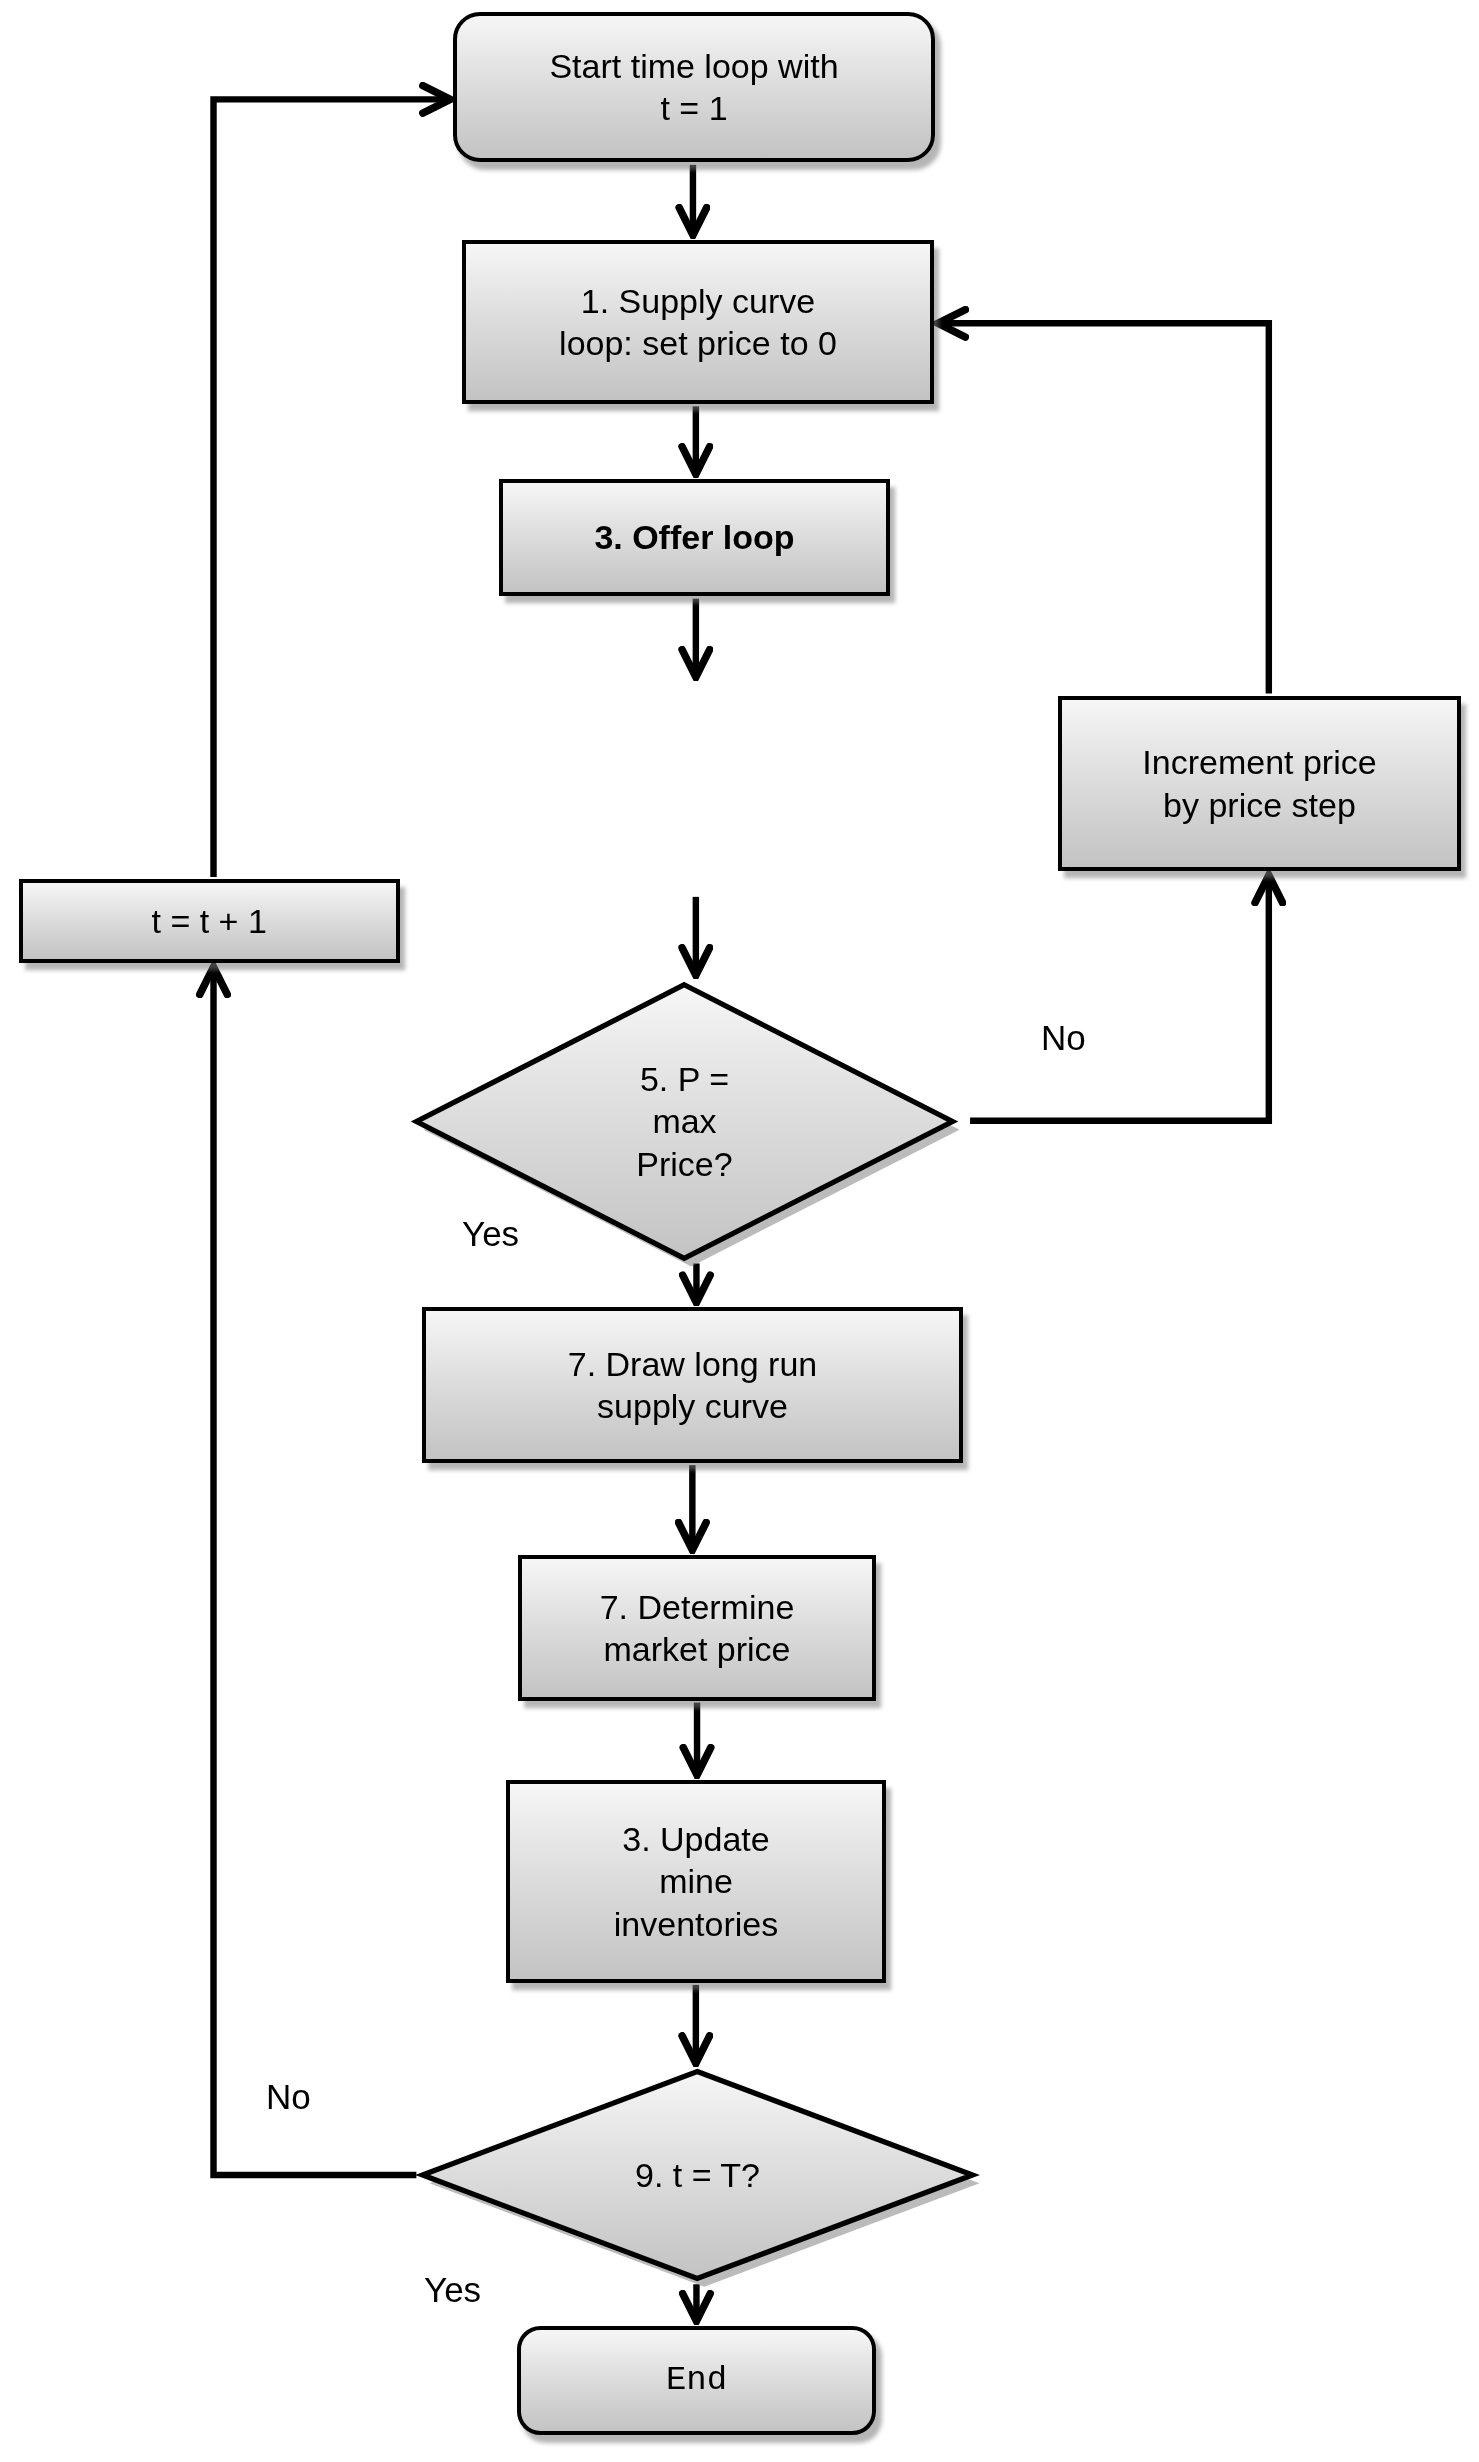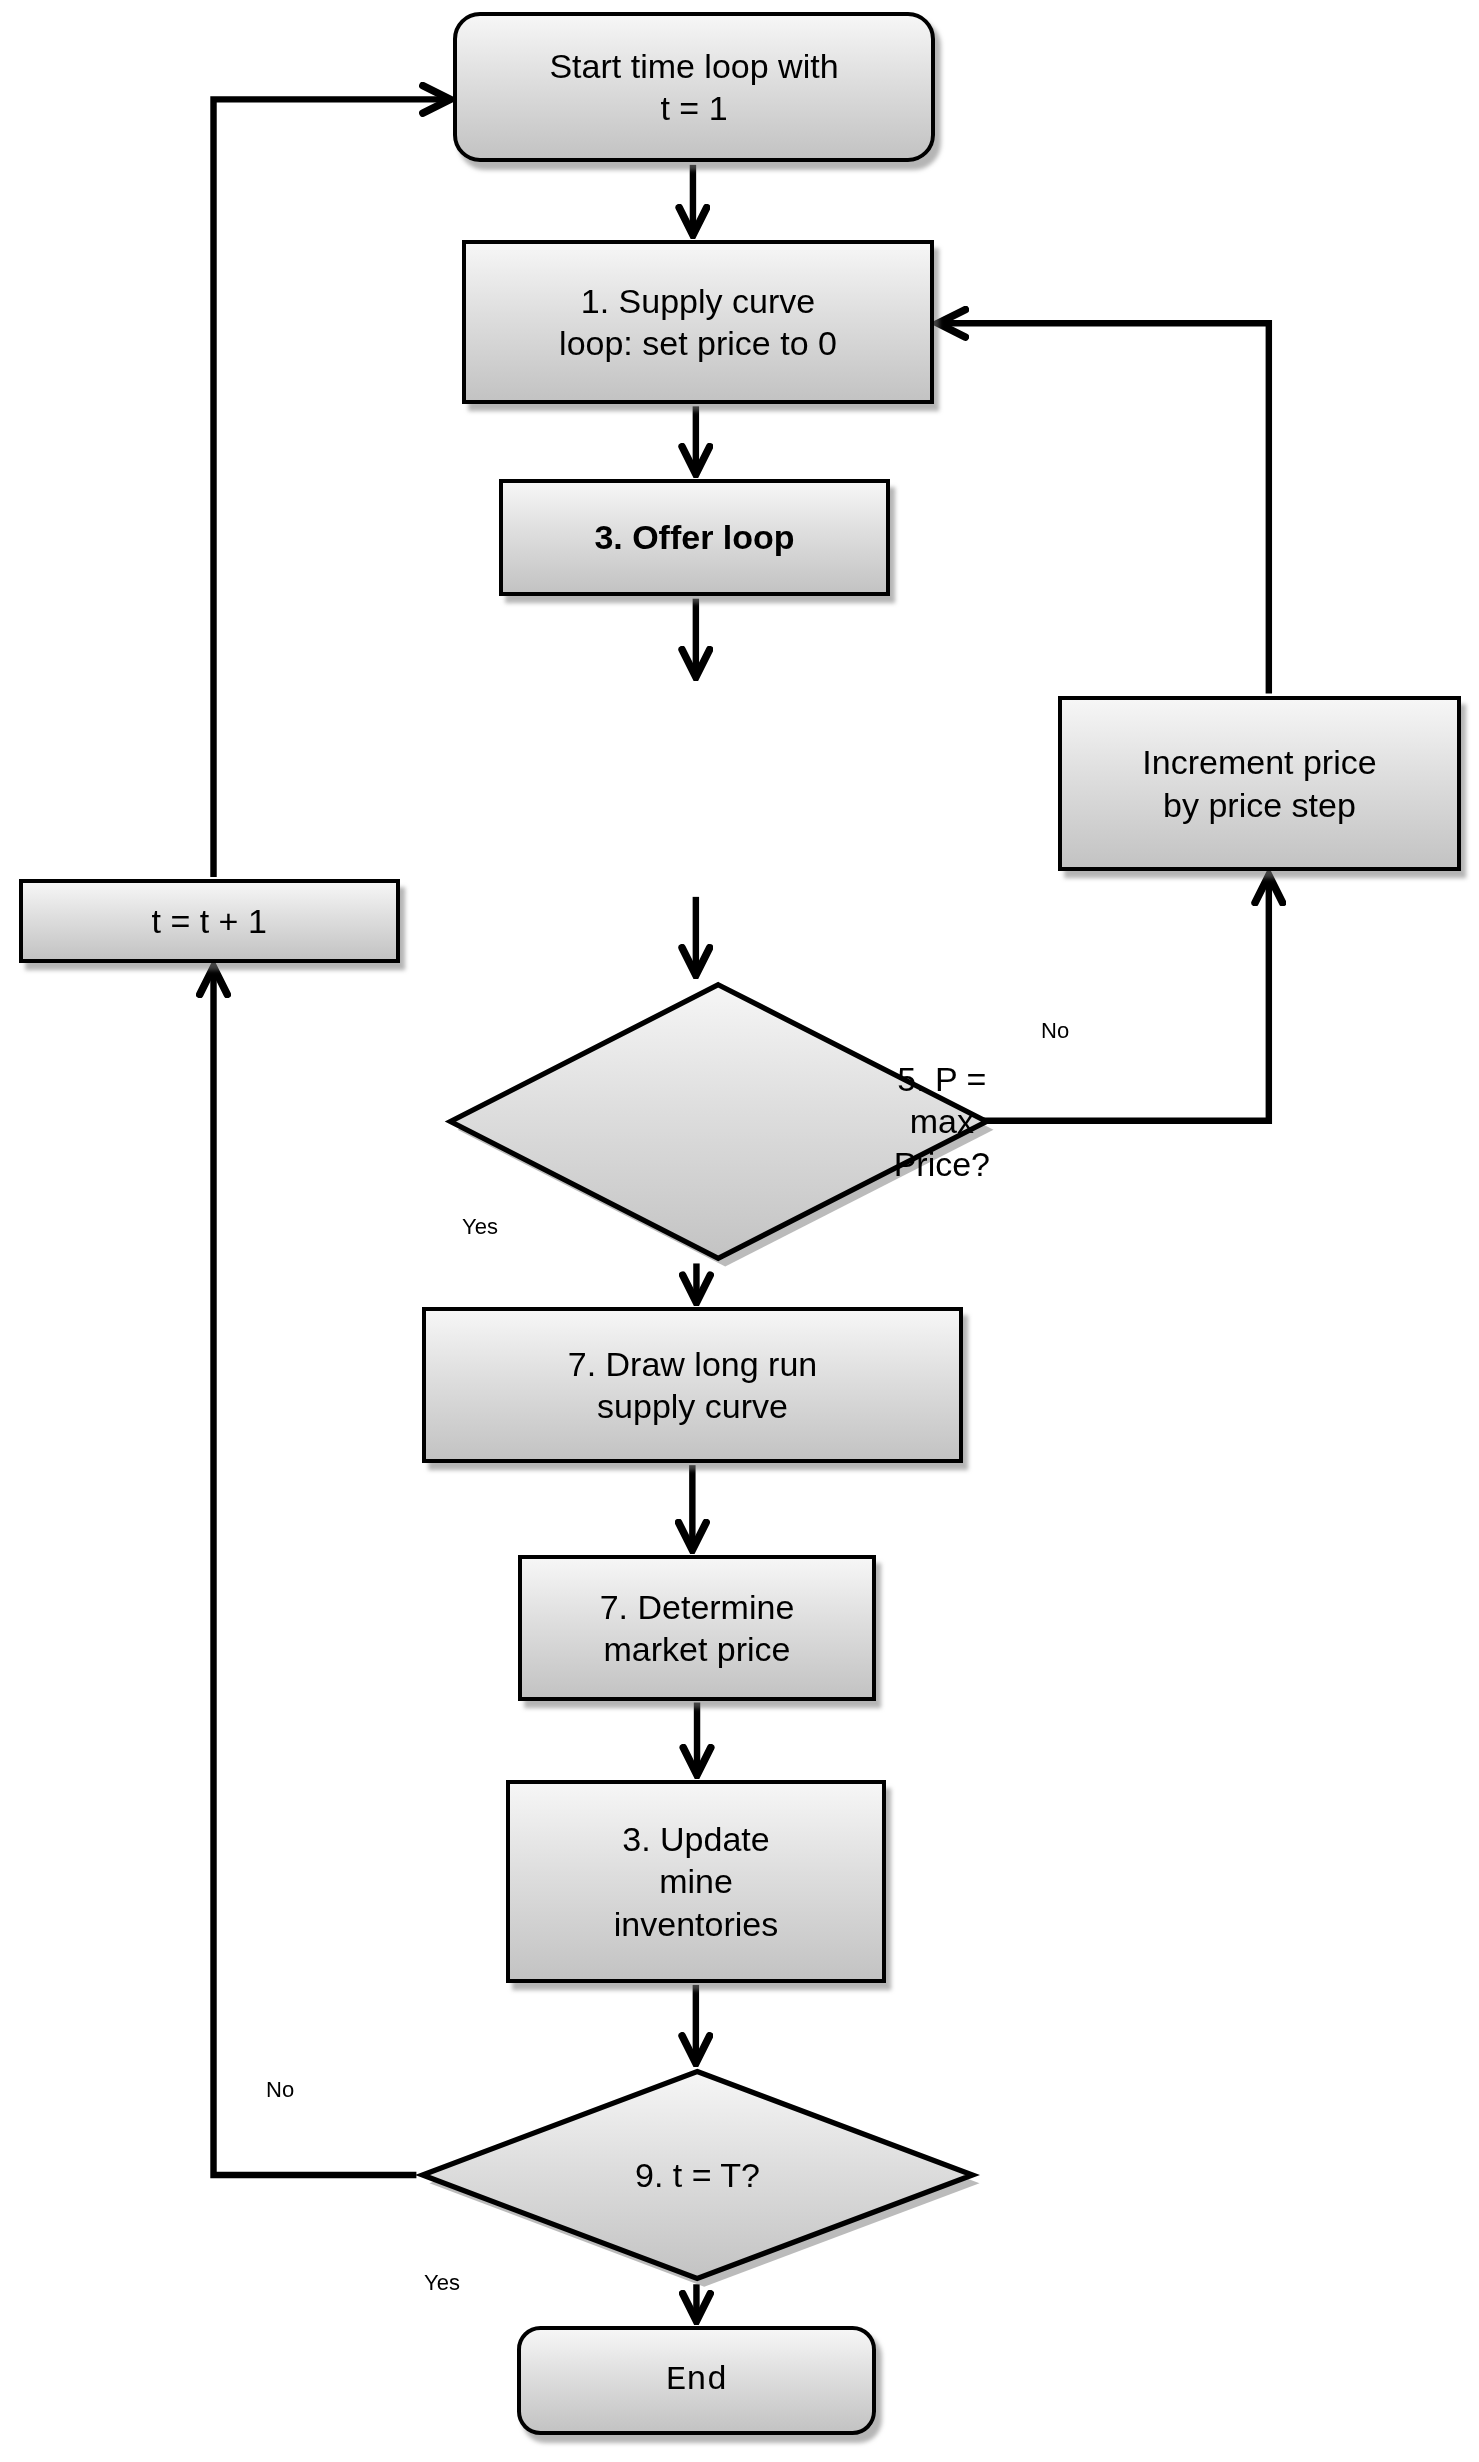--- a/index.html
+++ b/index.html
@@ -13,21 +13,21 @@
         background:linear-gradient(180deg,#f6f6f6 0%,#dedede 45%,#c3c3c3 100%);
         border:4.7px solid #000;box-sizing:border-box;
         box-shadow:5.8px 7.6px 4.1px rgba(120,120,120,0.55);}
   .terminator{border-radius:27px;}
   .end-cap{border-radius:23.4px;}
   .node-label{white-space:pre-line;}
   .diamond{position:absolute;display:flex;align-items:center;justify-content:center;
            text-align:center;font-size:34px;line-height:1.24;}
   .diamond svg{position:absolute;left:0;top:0;overflow:visible;}
   .diamond .node-label{position:relative;z-index:2;}
-  .edge-label{position:absolute;font-size:22px;line-height:1;}
+  .edge-label{position:absolute;font-size:35px;line-height:1;}
 </style>
 </head>
 <body>
 
 <div id="canvas">
 
   <svg id="wires" xmlns="http://www.w3.org/2000/svg" viewBox="0 0 2531 4211" width="1480" height="2462">
     <defs>
       <marker id="arrow" viewBox="0 0 14 14" refX="12" refY="7" markerWidth="60" markerHeight="60" markerUnits="userSpaceOnUse" orient="auto">
         <path d="M1.5,1.5 L12.5,7 L1.5,12.5" fill="none" stroke="#000" stroke-width="3" stroke-linecap="round"></path>
@@ -61,21 +61,21 @@
   <div class="node" style="left:499px;top:479px;width:391px;height:117px;font-weight:bold;">
     <div class="node-label">3. Offer loop</div>
   </div>
 
 
   <div class="node" style="left:1058px;top:696px;width:403px;height:175px;">
     <div class="node-label">Increment price
 by price step</div>
   </div>
 
-  <div class="diamond" style="left:447px;top:981px;width:543px;height:281px;justify-content:flex-end;">
+  <div class="diamond" style="left:413px;top:981px;width:543px;height:281px;">
     <svg width="543" height="281" viewBox="0 0 929 480" xmlns="http://www.w3.org/2000/svg">
       <defs>
         <linearGradient id="gd5" x1="0" y1="0" x2="0" y2="1">
           <stop offset="0" stop-color="#f6f6f6"></stop>
             <stop offset="0.45" stop-color="#dedede"></stop>
             <stop offset="1" stop-color="#c3c3c3"></stop>
         </linearGradient>
       </defs>
       <polygon points="476,20 935,254 476,488 18,254" fill="rgba(120,120,120,0.5)"></polygon>
       <polygon points="464,6 923,240 464,474 6,240" fill="url(#gd5)" stroke="#000" stroke-width="9"></polygon>

